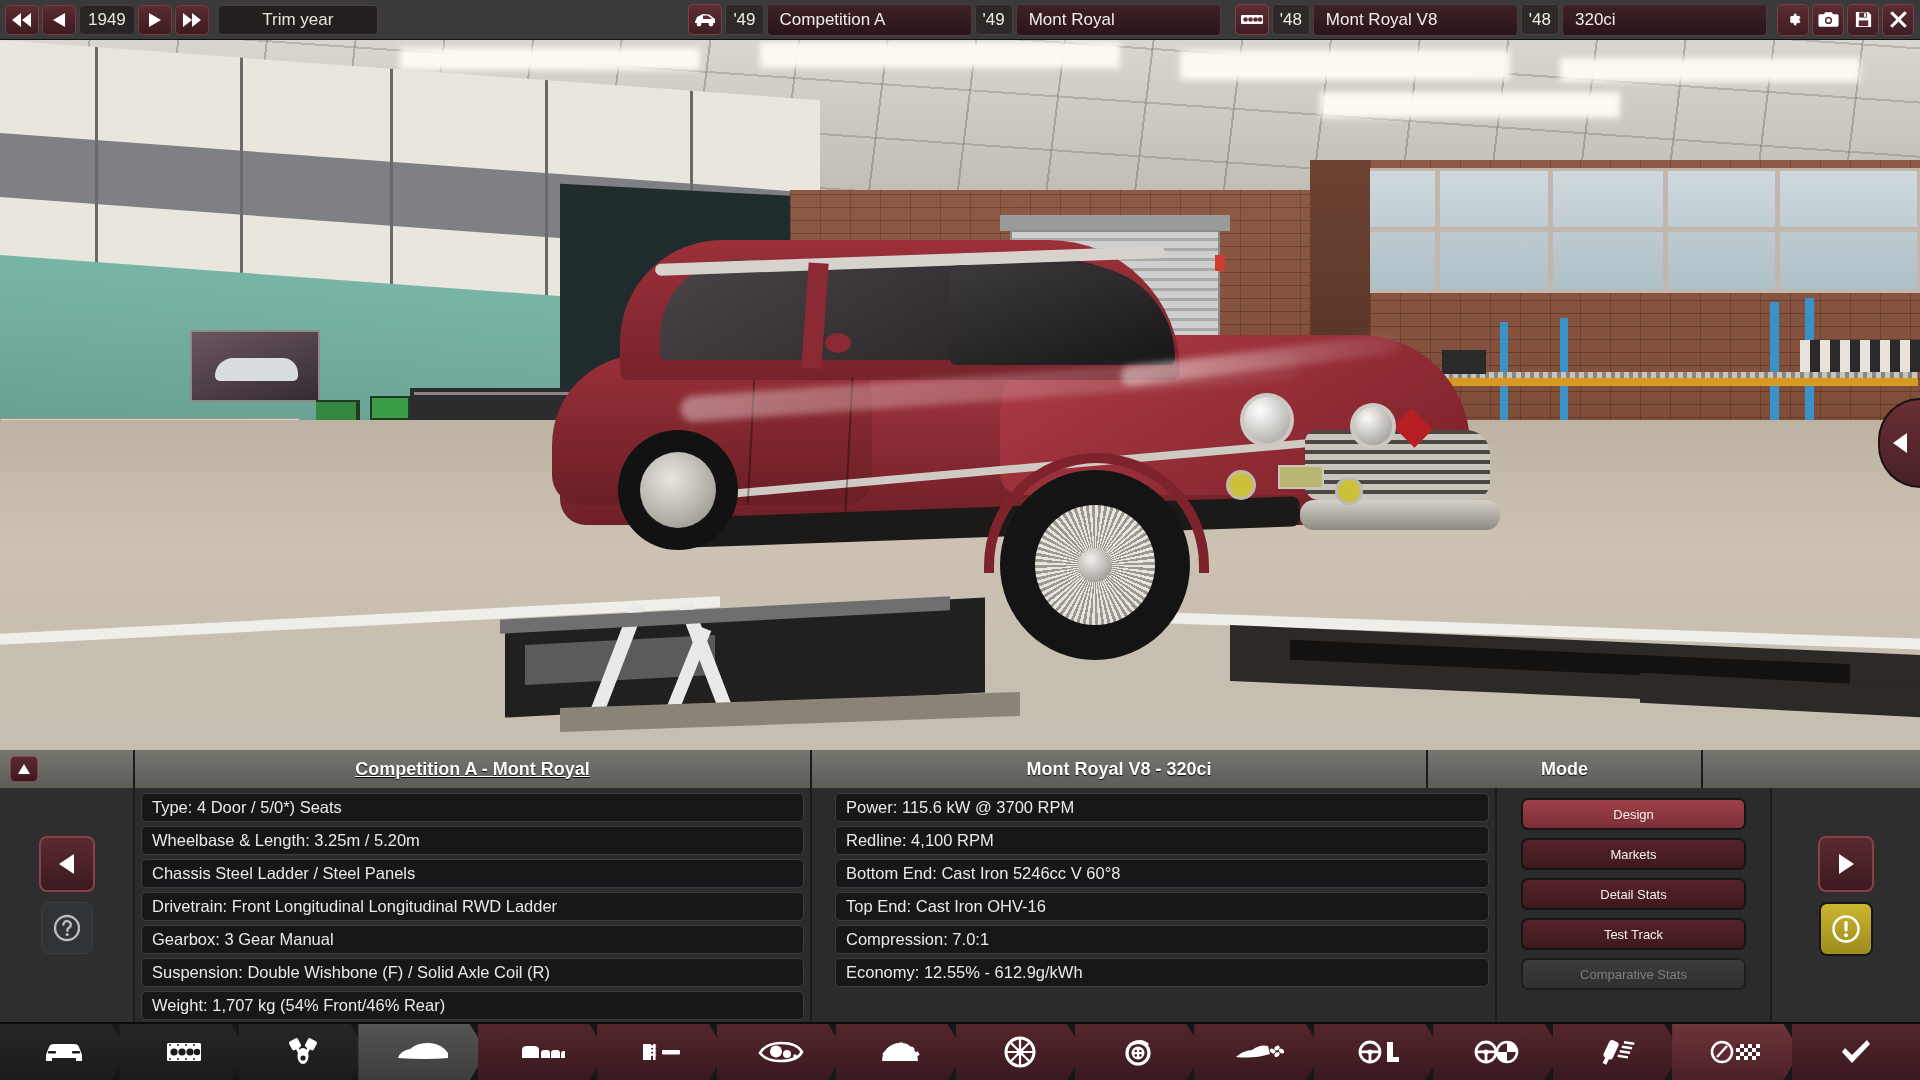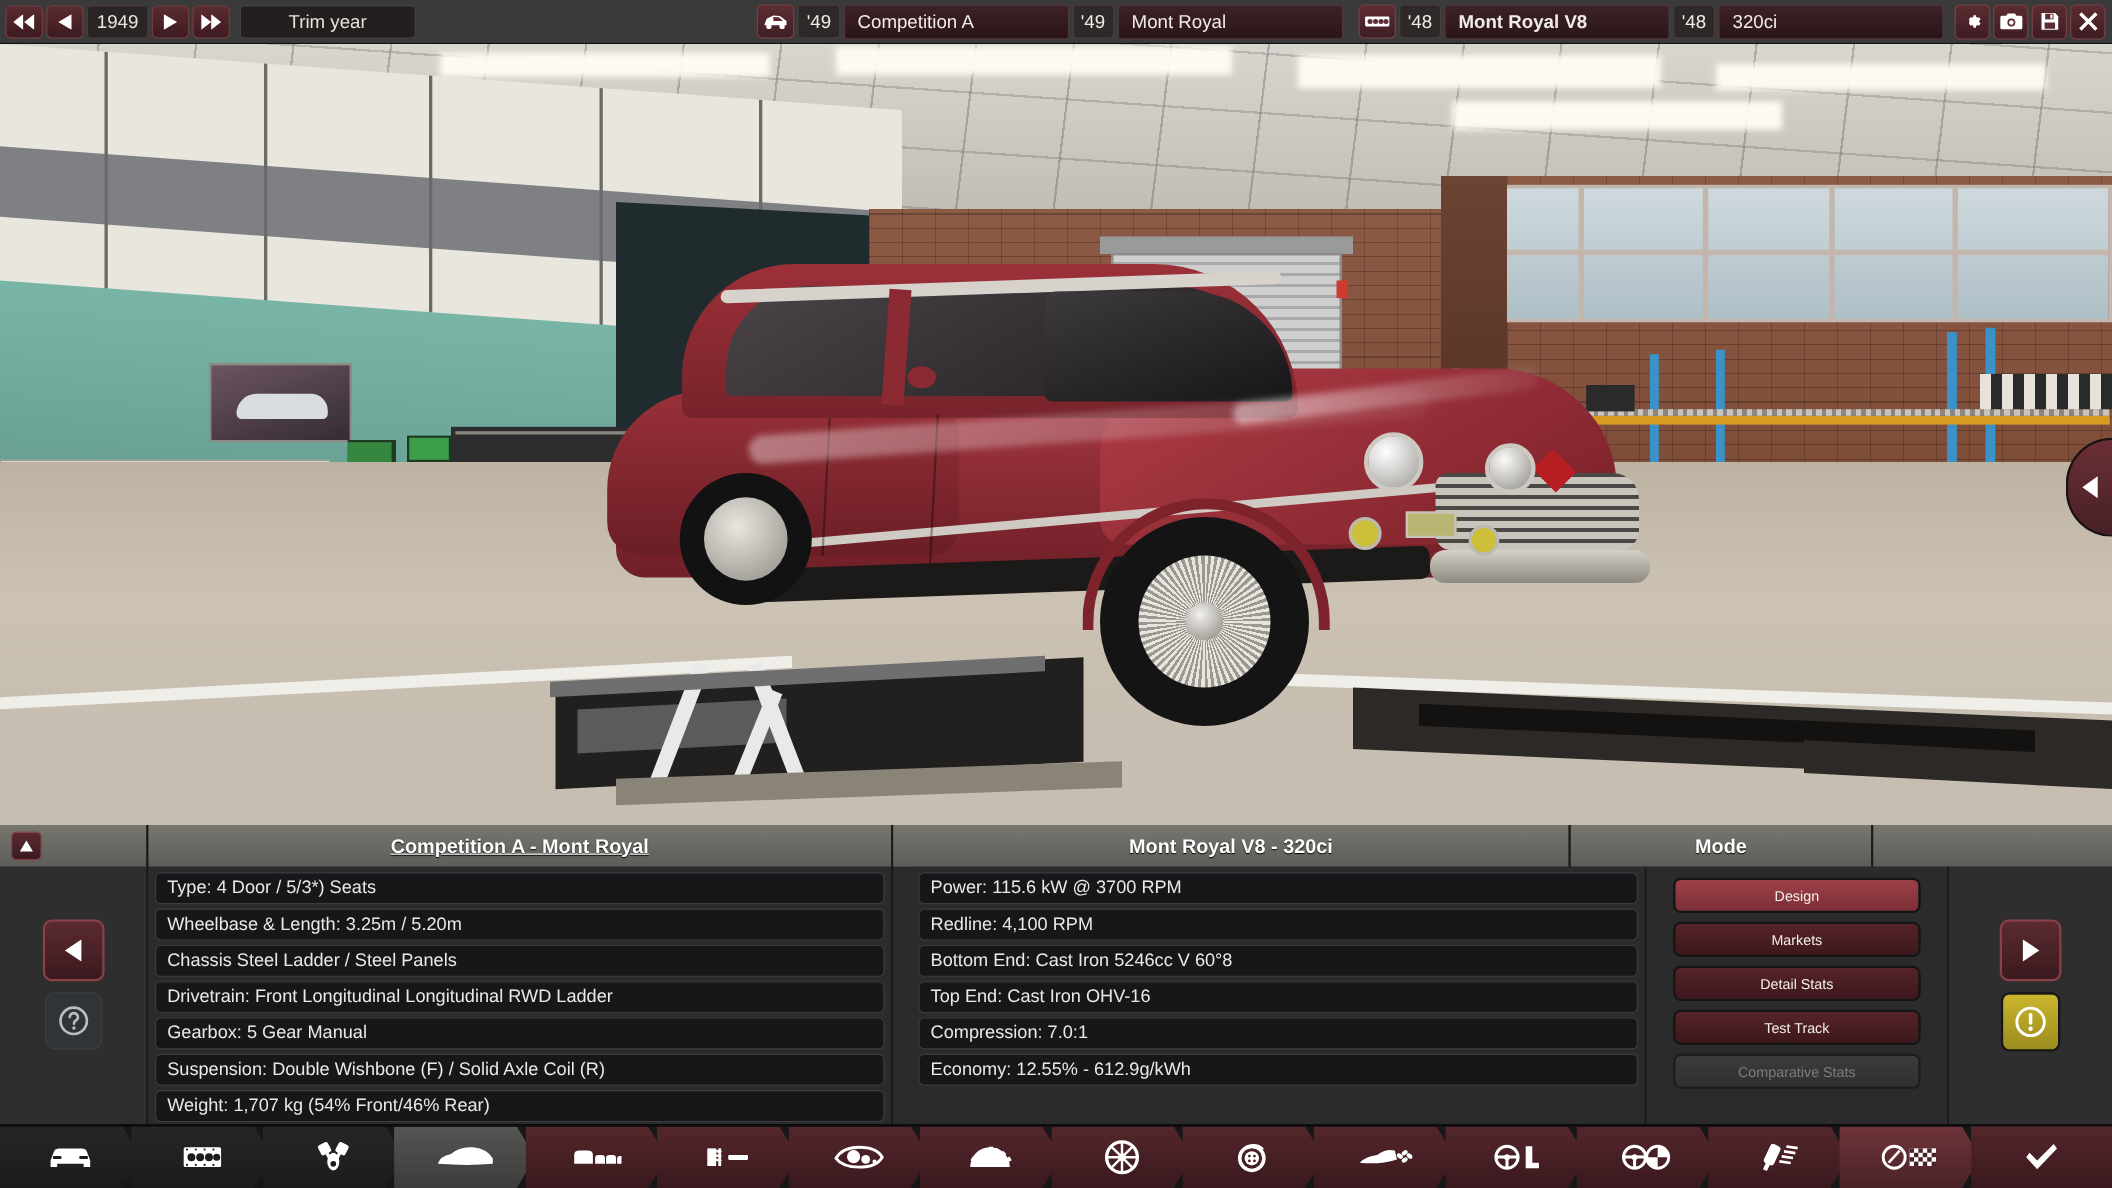--- a/index.html
+++ b/index.html
@@ -249,21 +249,21 @@
       <div class="iconbadge">
         <svg width="24" height="13" viewBox="0 0 24 13">
           <rect x="1" y="2" width="22" height="9" rx="1"></rect>
           <circle cx="5.5" cy="6.5" r="2.3" fill="#5e2d33"></circle>
           <circle cx="10.5" cy="6.5" r="2.3" fill="#5e2d33"></circle>
           <circle cx="15.5" cy="6.5" r="2.3" fill="#5e2d33"></circle>
           <circle cx="20" cy="6.5" r="2.3" fill="#5e2d33"></circle>
         </svg>
       </div>
       <div class="yrbadge">'48</div>
-      <div class="namefield" style="width:205px;font-weight:bold;">Mont Royal V8</div>
+      <div class="namefield" style="width:205px;">Mont Royal V8</div>
       <div class="yrbadge">'48</div>
       <div class="namefield" style="width:205px;">320ci</div>
     </div>
 
     <div class="tb-right">
       <div class="sqbtn">
         <svg width="19" height="19" viewBox="0 0 20 20">
           <path d="M10 6.6a3.4 3.4 0 100 6.8 3.4 3.4 0 000-6.8zm0 5a1.6 1.6 0 110-3.2 1.6 1.6 0 010 3.2z"></path>
           <path d="M17.4 11.6l-1.3-.6a6.6 6.6 0 000-2l1.3-.6-1.3-2.4-1.4.5a6.6 6.6 0 00-1.7-1l.1-1.5h-2.6l.1 1.5a6.6 6.6 0 00-1.7 1l-1.4-.5-1.3 2.4 1.3.6a6.6 6.6 0 000 2l-1.3.6 1.3 2.4 1.4-.5a6.6 6.6 0 001.7 1l-.1 1.5h2.6l-.1-1.5a6.6 6.6 0 001.7-1l1.4.5z"></path>
         </svg>
@@ -508,25 +508,25 @@
         <div class="helpbtn">
           <svg width="30" height="30" viewBox="0 0 30 30">
             <circle cx="15" cy="15" r="12" fill="none" stroke="#b9bcc0" stroke-width="2.4"></circle>
             <path d="M11.4 11.6a3.7 3.7 0 117.2 1.3c-.5 1.5-2.5 2-3.1 3.3-.2.5-.2 1-.2 1.5" fill="none" stroke="#b9bcc0" stroke-width="2.4" stroke-linecap="round"></path>
             <circle cx="15.2" cy="21.5" r="1.6"></circle>
           </svg>
         </div>
       </div>
 
       <div class="statcol" style="width:677px;">
-        <div class="statrow">Type: 4 Door / 5/3*) Seats</div>
+        <div class="statrow">Type: 4 Door / 5/0*) Seats</div>
         <div class="statrow">Wheelbase &amp; Length: 3.25m / 5.20m</div>
         <div class="statrow">Chassis Steel Ladder / Steel Panels</div>
         <div class="statrow">Drivetrain: Front Longitudinal Longitudinal RWD Ladder</div>
-        <div class="statrow">Gearbox: 5 Gear Manual</div>
+        <div class="statrow">Gearbox: 3 Gear Manual</div>
         <div class="statrow">Suspension: Double Wishbone (F) / Solid Axle Coil (R)</div>
         <div class="statrow">Weight: 1,707 kg (54% Front/46% Rear)</div>
       </div>
 
       <div class="statcol" style="width:668px;margin-left:17px;">
         <div class="statrow">Power: 115.6 kW @ 3700 RPM</div>
         <div class="statrow">Redline:  4,100 RPM</div>
         <div class="statrow">Bottom End: Cast Iron 5246cc V 60°8</div>
         <div class="statrow">Top End: Cast Iron OHV-16</div>
         <div class="statrow">Compression: 7.0:1</div>

